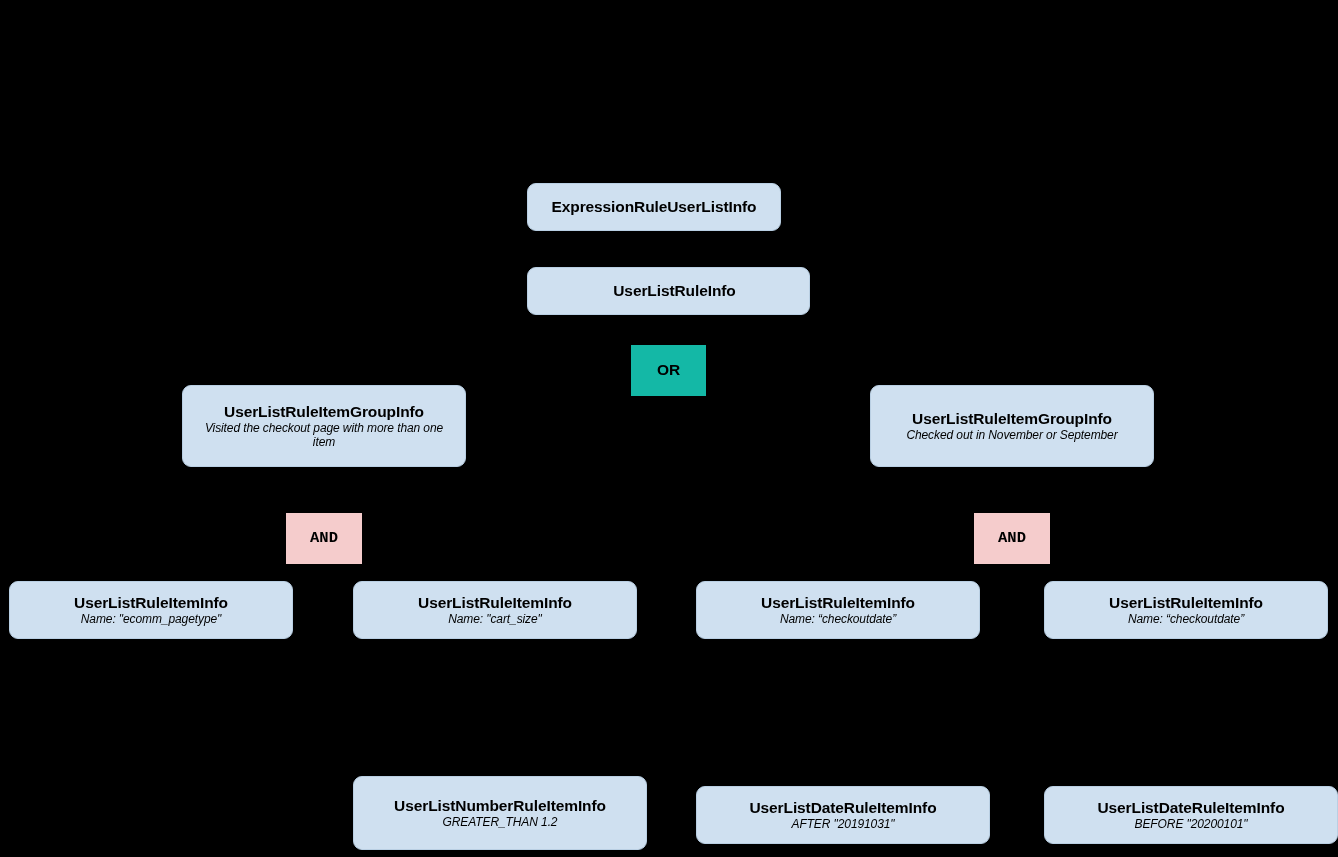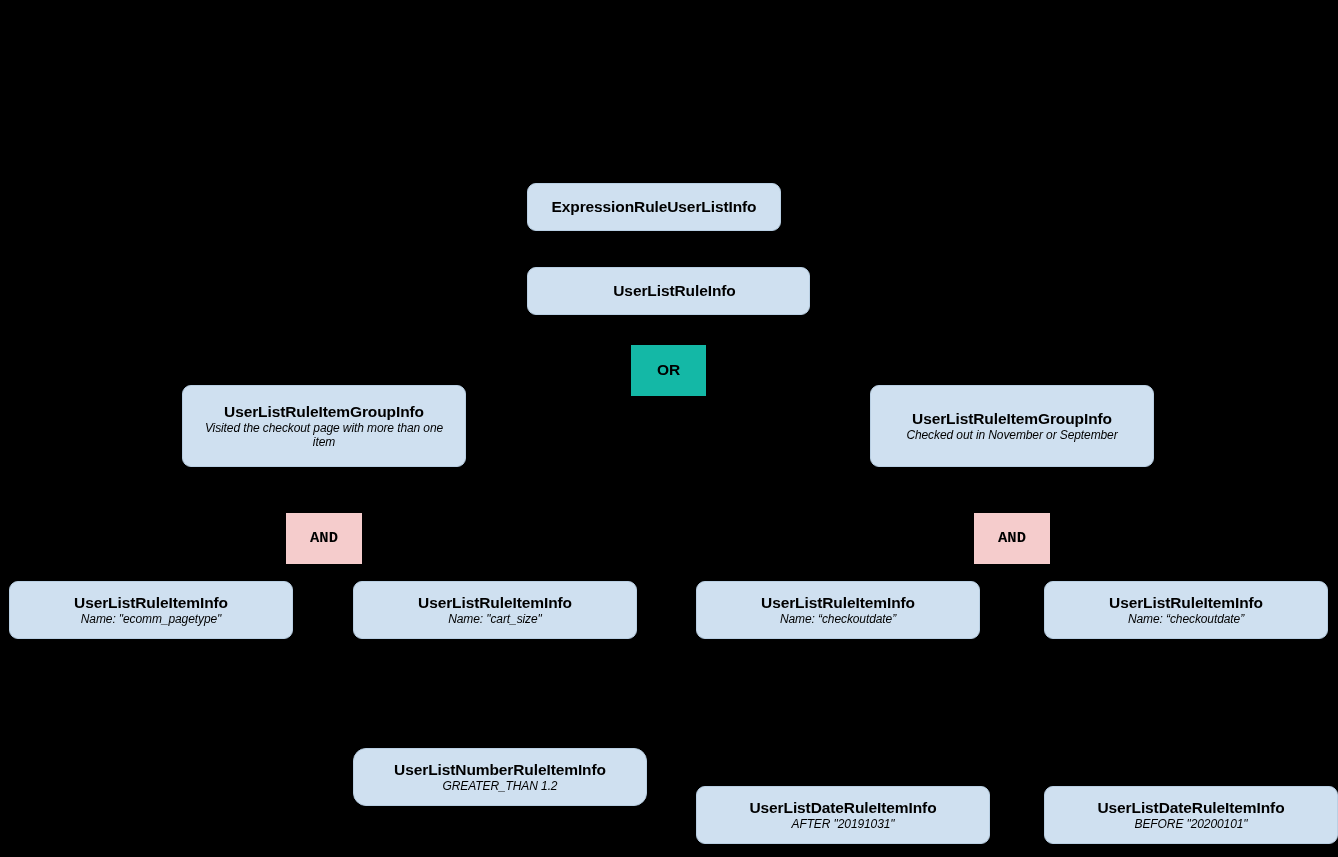--- a/index.html
+++ b/index.html
@@ -167,21 +167,21 @@
       <div class="subtitle">Name: "cart_size"</div>
     </div>
     <div class="node entity" style="left: 696px; top: 581px; width: 284px; height: 58px;">
       <div class="title">UserListRuleItemInfo</div>
       <div class="subtitle">Name: “checkoutdate”</div>
     </div>
     <div class="node entity" style="left: 1044px; top: 581px; width: 284px; height: 58px;">
       <div class="title">UserListRuleItemInfo</div>
       <div class="subtitle">Name: “checkoutdate”</div>
     </div>
-    <div class="node entity" style="left: 353px; top: 748px; width: 294px; height: 58px; border-radius: 13px;">
+    <div class="node entity" style="left: 353px; top: 776px; width: 294px; height: 74px;">
       <div class="title">UserListNumberRuleItemInfo</div>
       <div class="subtitle">GREATER_THAN 1.2</div>
     </div>
     <div class="node entity" style="left: 696px; top: 786px; width: 294px; height: 58px;">
       <div class="title">UserListDateRuleItemInfo</div>
       <div class="subtitle">AFTER "20191031"</div>
     </div>
     <div class="node entity" style="left: 1044px; top: 786px; width: 294px; height: 58px;">
       <div class="title">UserListDateRuleItemInfo</div>
       <div class="subtitle">BEFORE "20200101"</div>

